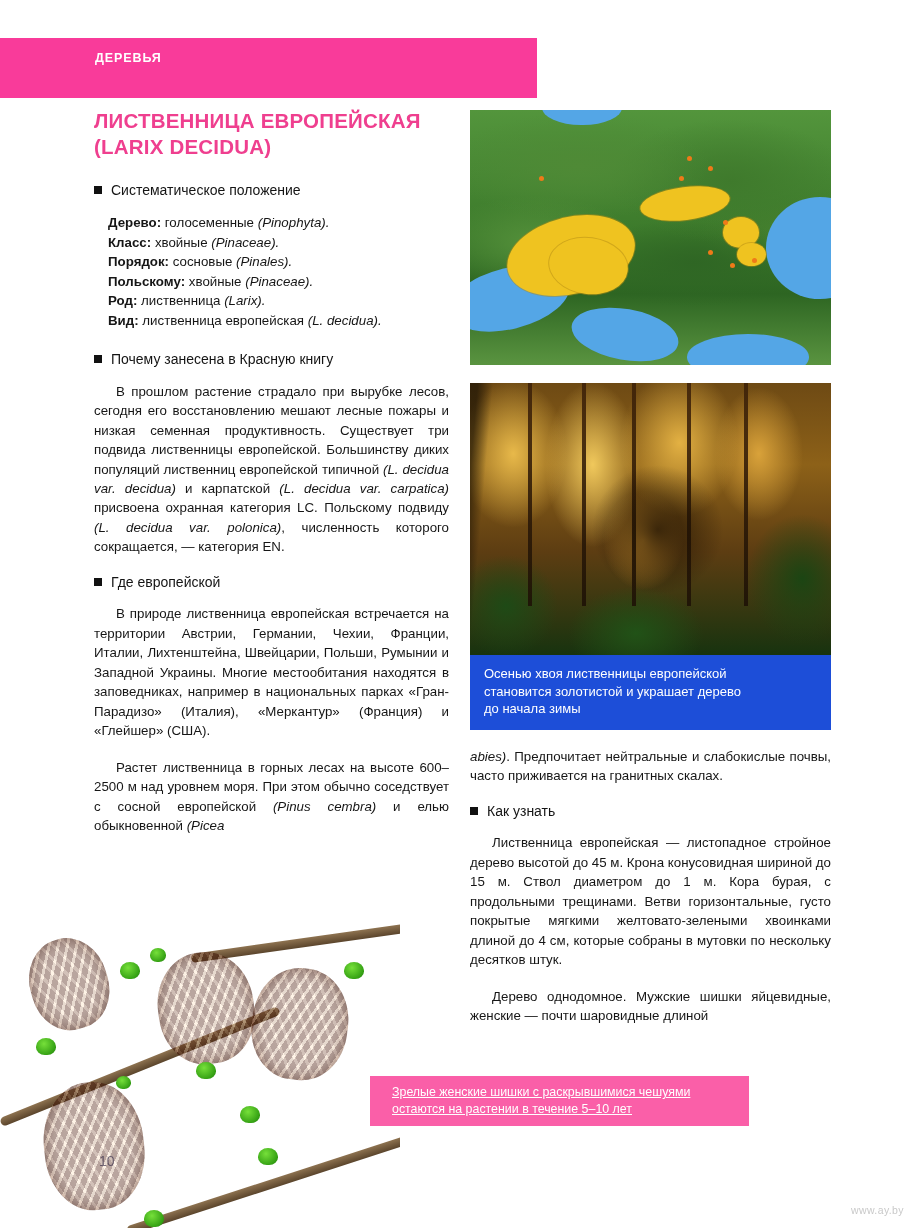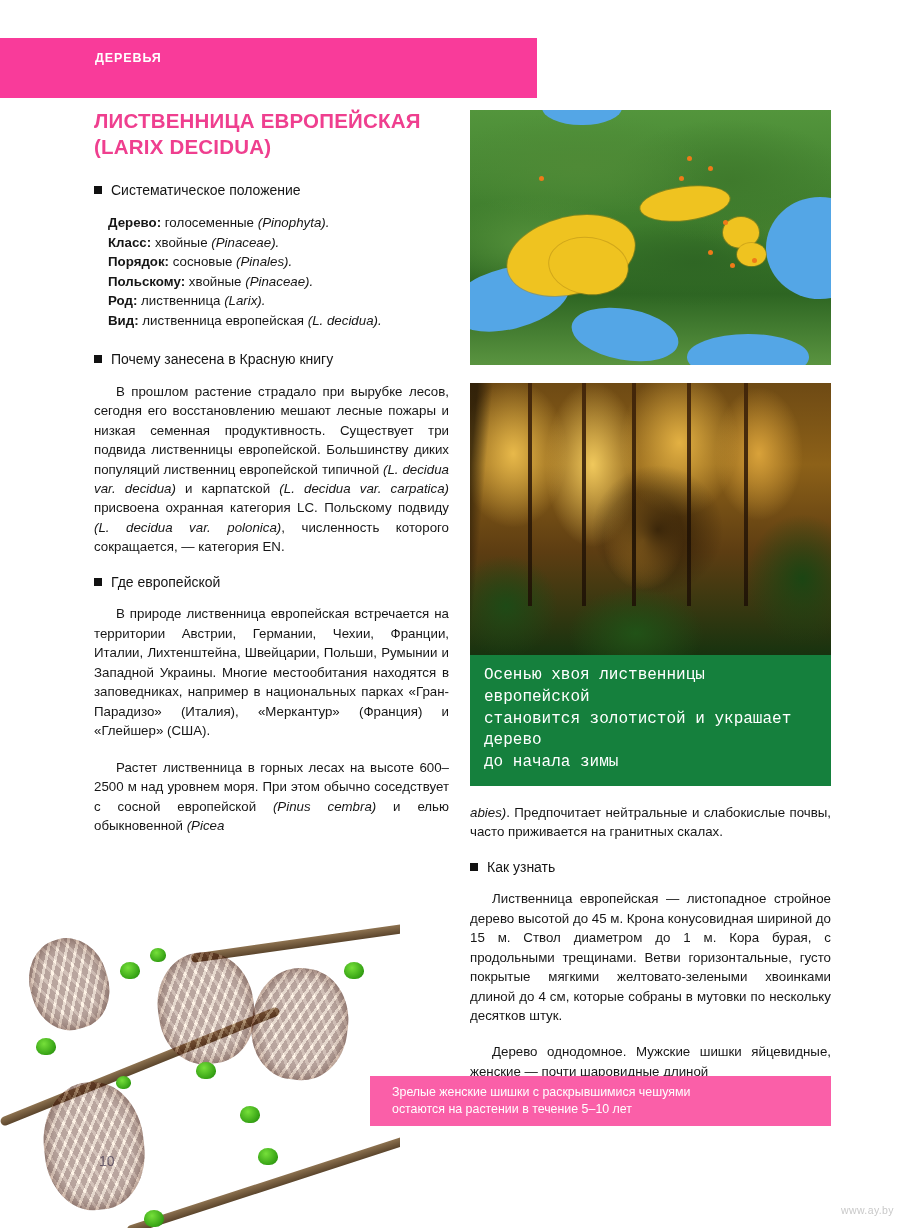--- a/index.html
+++ b/index.html
@@ -119,23 +119,23 @@
     position:absolute;top:0;bottom:18%;width:4px;
     background:linear-gradient(180deg,rgba(60,32,8,.85),rgba(30,18,6,.9));
   }
   .forest .shade{
     position:absolute;inset:0;
     background:radial-gradient(ellipse 26% 34% at 52% 54%, rgba(20,10,0,.72) 0%, rgba(20,10,0,0) 70%);
   }
 
   
   .caption-pink{
-    width:361px;background:#15803d;color:#ffffff;
+    width:361px;background:#1d4ed8;color:#ffffff;
     padding:10px 14px 12px 14px;box-sizing:border-box;
-    font-size:16px;line-height:1.36;font-family:Liberation Mono, monospace;
+    font-size:13px;line-height:1.36;
   }
   .caption-pink .cl{display:block;}
 
   .right-text{margin-top:17px;}
 
   
   .cones{
     position:absolute;left:0;bottom:0;width:400px;height:318px;
     overflow:hidden;
   }
@@ -180,28 +180,28 @@
   .t7{left:344px;top:52px;}
   .t8{left:116px;top:166px;width:15px;height:13px;}
   .t9{left:144px;top:300px;}
   .page-num{
     position:absolute;left:99px;top:243px;
     font-size:14px;color:#2c2340;opacity:.62;
   }
 
   
   .caption-bar{
-    position:absolute;left:370px;top:1076px;width:461px;height:50px;
+    position:absolute;left:370px;top:1076px;width:379px;height:50px;
     background:#fa5fa8;color:#ffffff;box-sizing:border-box;
-    padding:8px 0 0 22px;font-size:12.4px;line-height:1.36;
+    padding:8px 0 0 22px;font-size:12.4px;line-height:1.36;text-decoration:underline;
   }
   .caption-bar .cl{display:block;}
 
   .watermark{
-    position:absolute;right:16px;bottom:12px;
+    position:absolute;right:6px;bottom:12px;
     font-size:10.5px;color:#c9c9c9;letter-spacing:.4px;
   }
 </style>
 </head>
 <body>
 
 <div class="page">
 
   <div class="header-band">
     <div class="kicker">ДЕРЕВЬЯ</div>

